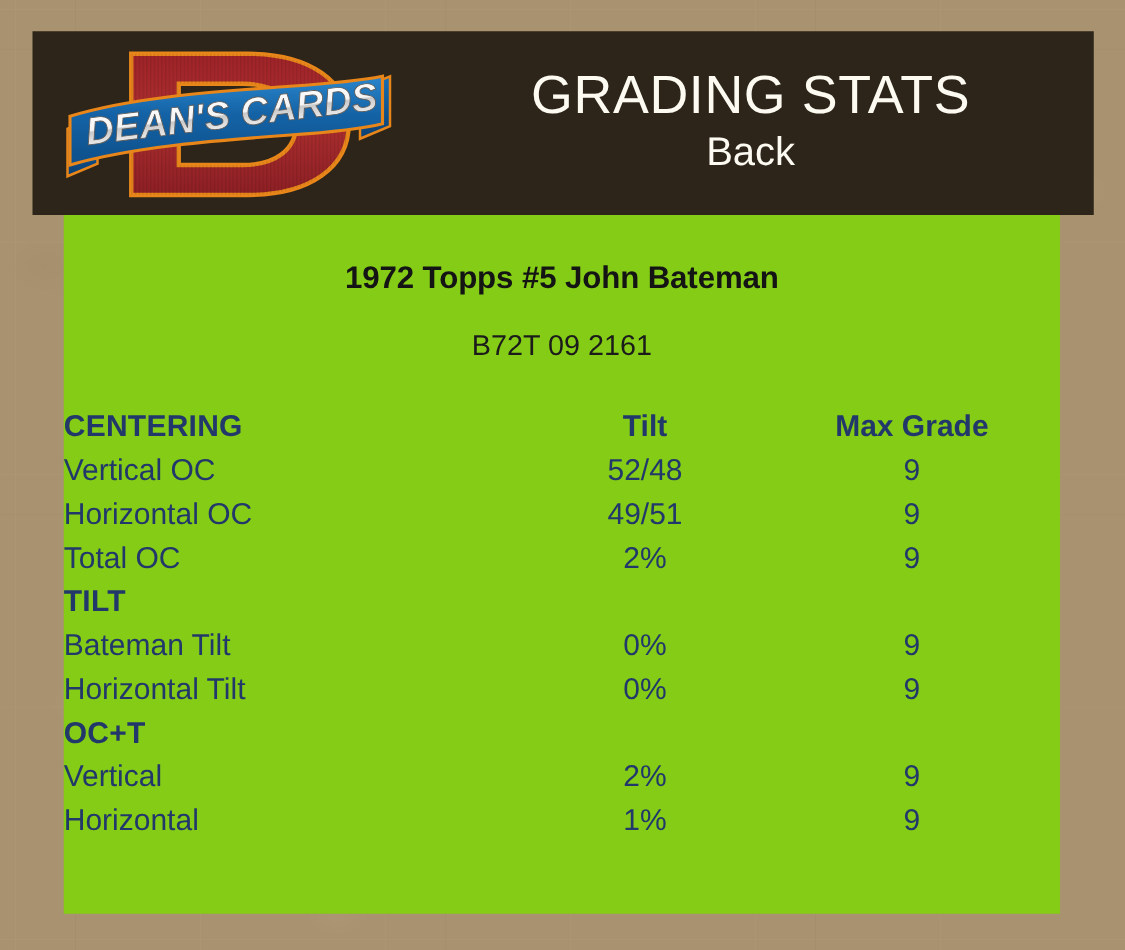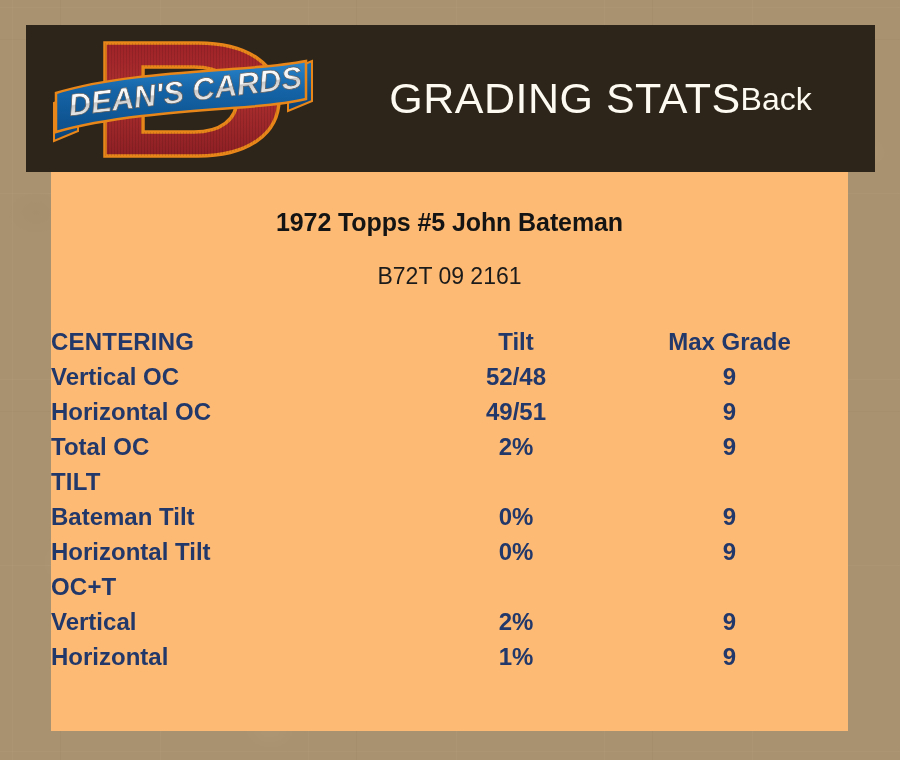--- a/index.html
+++ b/index.html
@@ -76,20 +76,21 @@
   #logo svg { display: block; }
 
   
   #header-titles {
     position: absolute;
     left: 300px;
     top: 0;
     width: 549px;
     height: 147px;
     display: flex;
+    flex-direction: column;
     align-items: center;
     justify-content: center;
   }
   #header-title {
     color: #fdfaf2;
     font-size: 43px;
     font-weight: normal;
     letter-spacing: 0.5px;
     line-height: 1.06;
     white-space: nowrap;
@@ -103,21 +104,21 @@
     white-space: nowrap;
   }
 
   
   #content-panel {
     position: absolute;
     left: 51px;
     top: 172px;
     width: 797px;
     height: 559px;
-    background-color: #fdba74;
+    background-color: #84cc16;
     z-index: 2;
   }
 
   
   #card-title-block {
     text-align: center;
     padding-top: 35px;
   }
   #card-name {
     color: #141414;
@@ -155,26 +156,26 @@
   tr.section-row td.col-label {
     font-weight: bold;
     padding-left: 101px;
     letter-spacing: 0.2px;
   }
   tr.section-row td.col-value,
   tr.section-row td.col-grade {
     font-weight: bold;
   }
   tr.data-row td.col-label {
-    font-weight: bold;
+    font-weight: normal;
     padding-left: 152px;
   }
   tr.data-row td.col-value,
   tr.data-row td.col-grade {
-    font-weight: bold;
+    font-weight: normal;
   }
 </style>
 </head>
 <body>
 
 <div id="page">
 
   <div id="bg-texture"></div>
 
   <div id="header-bar">

